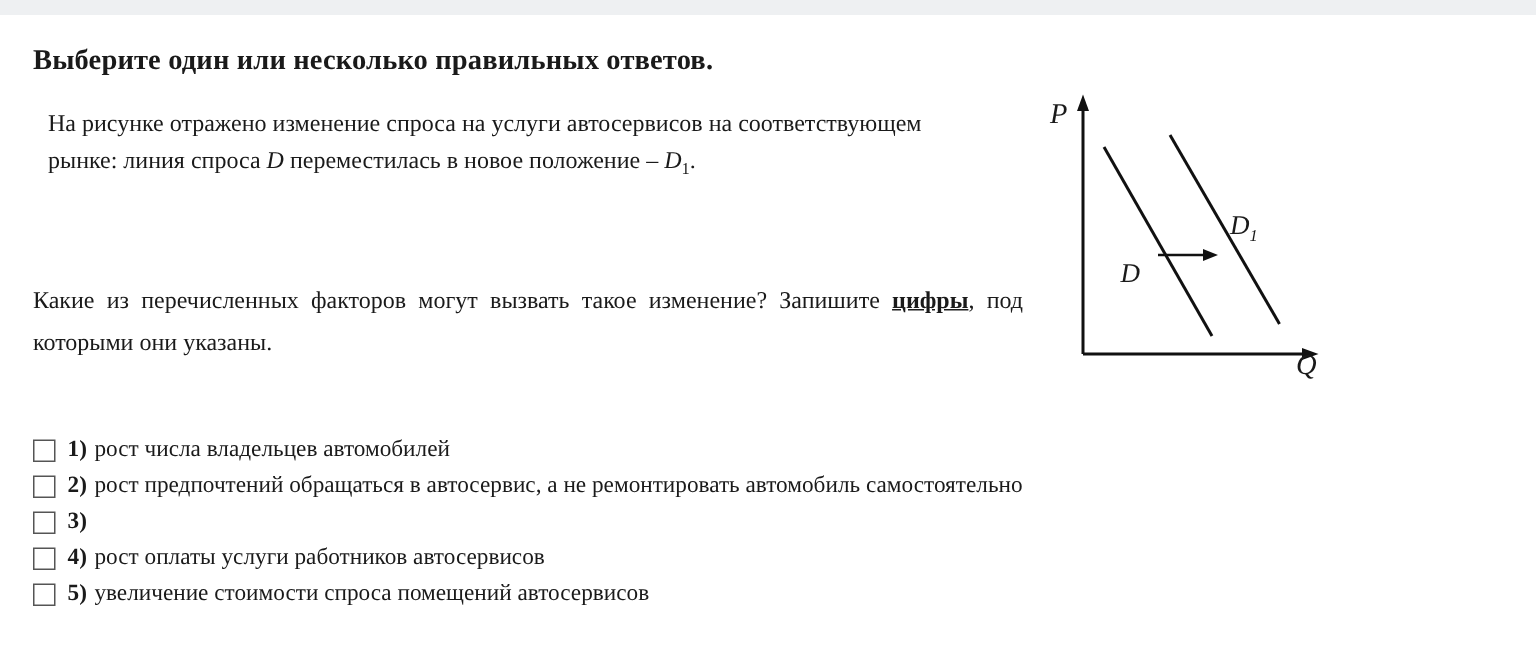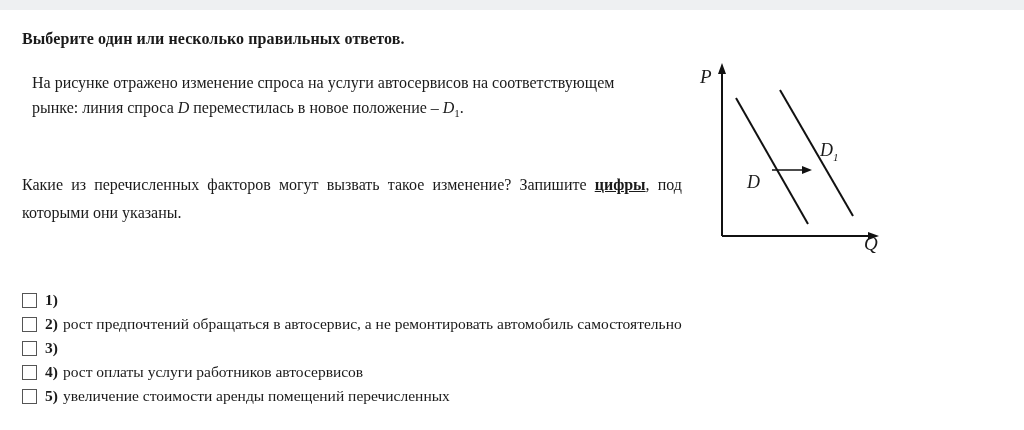--- a/index.html
+++ b/index.html
@@ -27,40 +27,40 @@
     position: absolute;
     top: 10px; left: 0;
     width: 1024px;
     height: 420px;
     background: #ffffff;
   }
   .prompt {
     position: absolute;
     left: 22px;
     top: 20px;
-    font-size: 16px;
+    font-size: 19px;
     font-weight: bold;
     letter-spacing: 0.1px;
   }
   .body-text {
     position: absolute;
     left: 32px;
     top: 60px;
     width: 668px;
     font-size: 16px;
     line-height: 25px;
     text-align: justify;
   }
   .body-text p {
     margin: 0 0 0 0;
   }
   .q2 {
     position: absolute;
     left: 22px;
-    top: 161px;
+    top: 177px;
     width: 660px;
     font-size: 16px;
     line-height: 28px;
     text-align: justify;
   }
   .u {
     font-weight: bold;
     text-decoration: underline;
   }
   i.it { font-style: italic; }
@@ -154,35 +154,36 @@
     <span class="axis-label" id="lbl-P">P</span>
     <span class="axis-label" id="lbl-Q">Q</span>
     <span class="axis-label" id="lbl-D">D</span>
     <span class="axis-label" id="lbl-D1"><span>D</span><span class="sub">1</span></span>
   </div>
 
   <div id="options">
     <div class="opt">
       <span class="cbox"></span>
       <span class="opt-num">1)</span>
+      <span class="opt-text">рост числа владельцев автомобилей</span>
     </div>
     <div class="opt">
       <span class="cbox"></span>
       <span class="opt-num">2)</span>
       <span class="opt-text">рост предпочтений обращаться в автосервис, а не ремонтировать автомобиль самостоятельно</span>
     </div>
     <div class="opt">
       <span class="cbox"></span>
       <span class="opt-num">3)</span>
     </div>
     <div class="opt">
       <span class="cbox"></span>
       <span class="opt-num">4)</span>
       <span class="opt-text">рост оплаты услуги работников автосервисов</span>
     </div>
     <div class="opt">
       <span class="cbox"></span>
       <span class="opt-num">5)</span>
-      <span class="opt-text">увеличение стоимости аренды помещений перечисленных</span>
+      <span class="opt-text">увеличение стоимости спроса помещений автосервисов</span>
     </div>
   </div>
 
 </div>
 
 </body></html>

